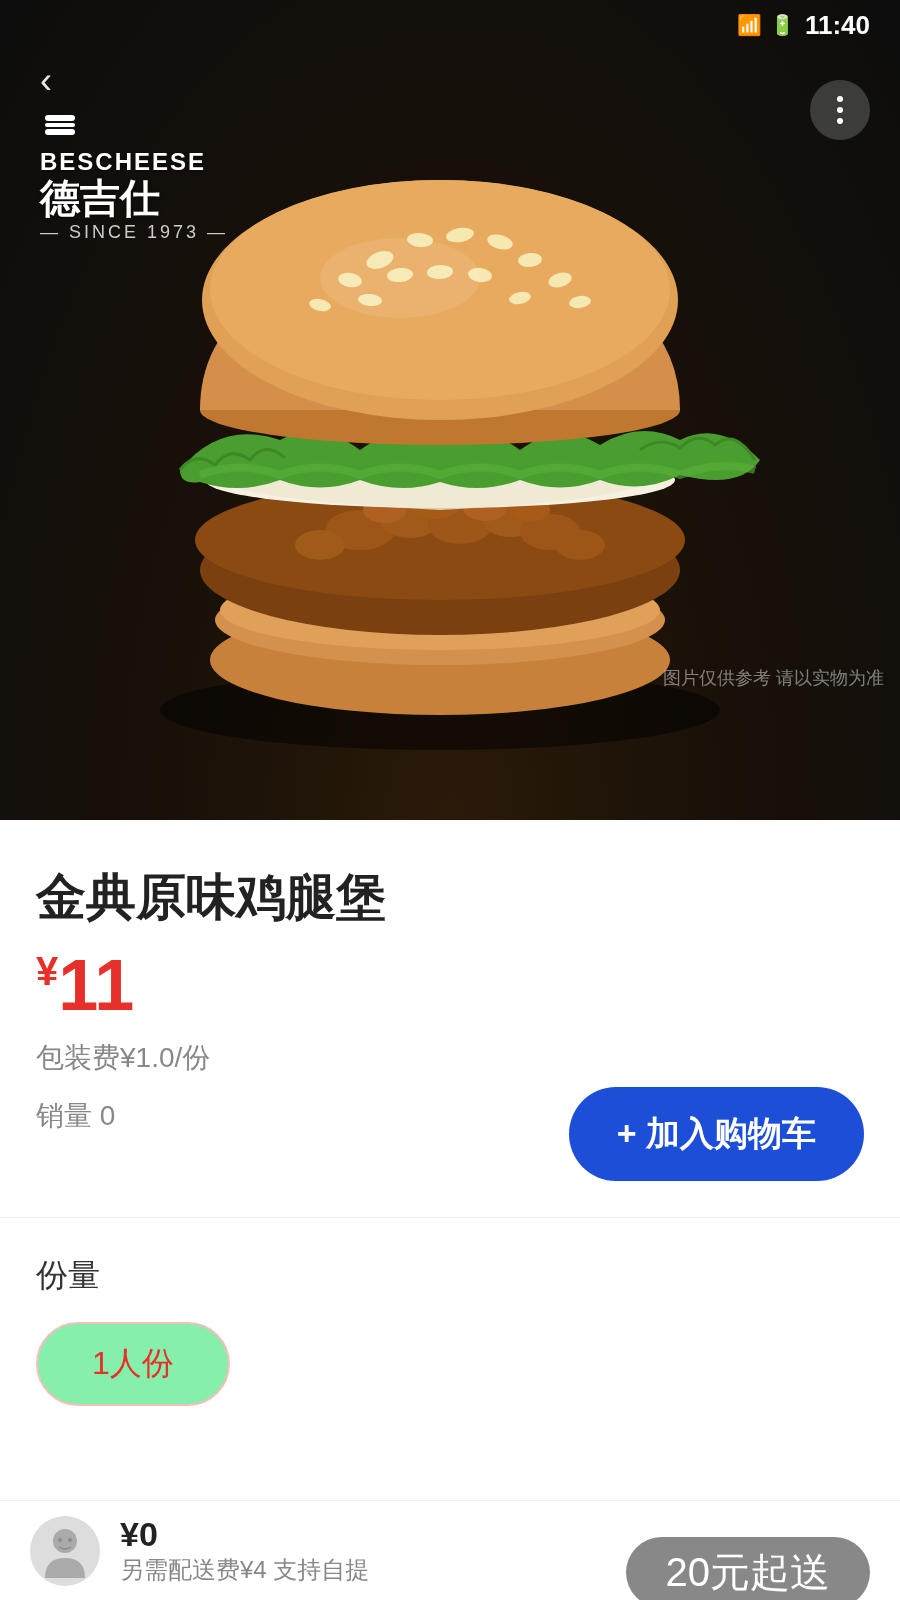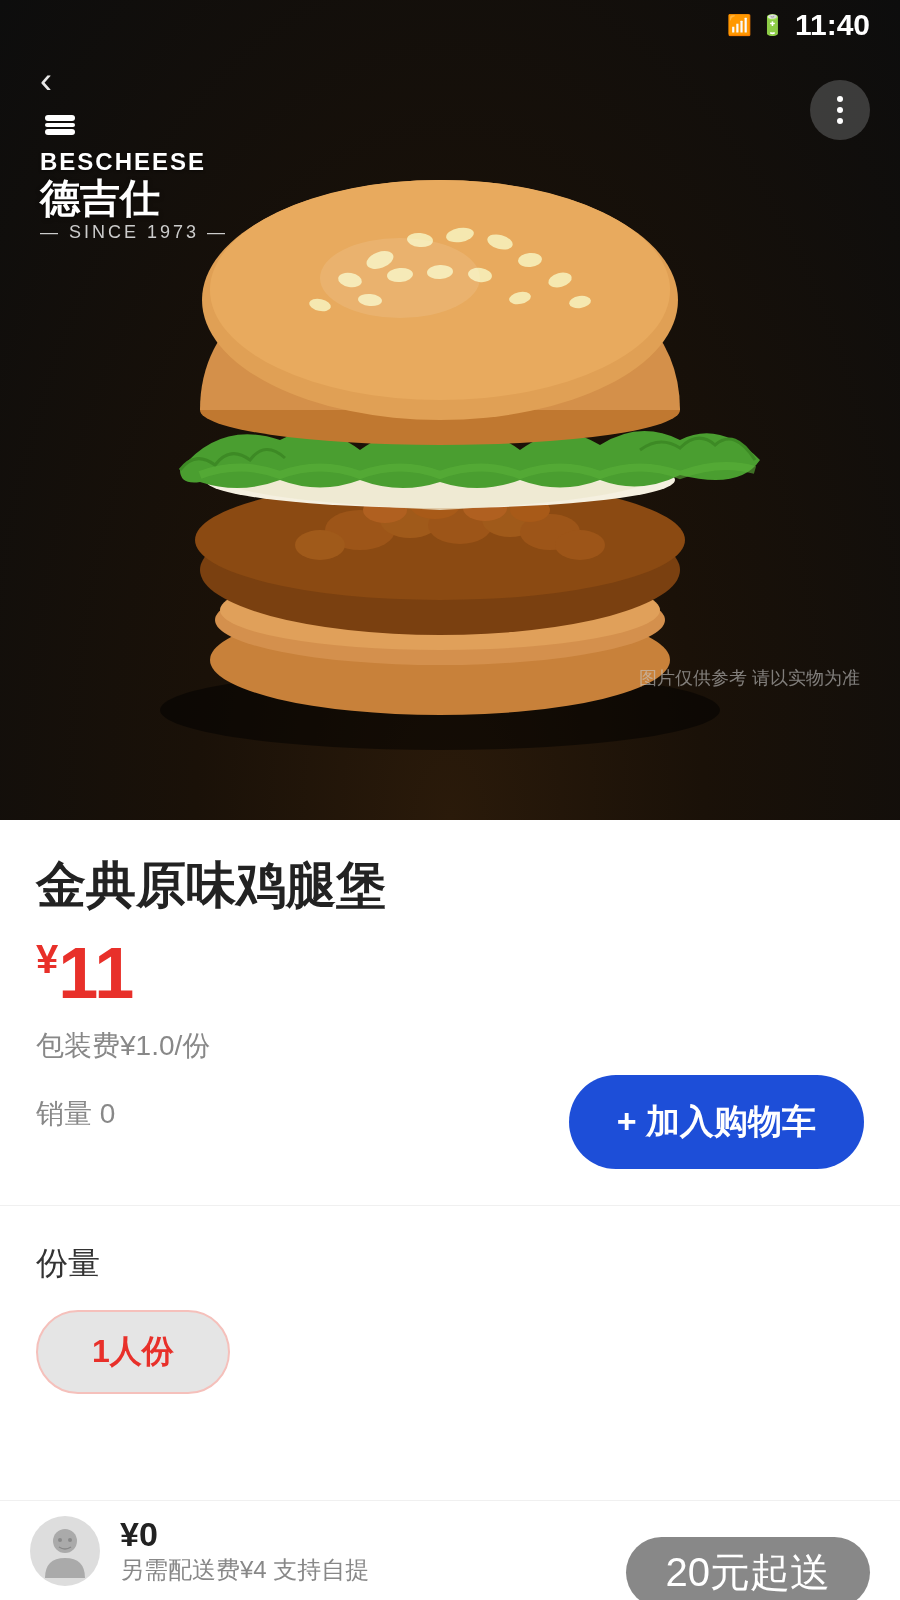--- a/index.html
+++ b/index.html
@@ -21,21 +21,21 @@
       right: 0;
       height: 50px;
       display: flex;
       align-items: center;
       justify-content: flex-end;
       padding: 0 30px;
       z-index: 100;
     }
     .status-bar .time {
       color: #fff;
-      font-size: 30px;
+      font-size: 26px;
       font-weight: 600;
     }
     .status-icons {
       display: flex;
       align-items: center;
       gap: 8px;
       margin-right: 10px;
     }
     .status-icons span {
       color: #fff;
@@ -124,29 +124,29 @@
       width: 6px;
       height: 6px;
       border-radius: 50%;
       background: #fff;
     }
 
     
     .disclaimer {
       position: absolute;
       bottom: 130px;
-      right: 40px;
+      right: 16px;
       color: rgba(200,200,200,0.6);
       font-size: 18px;
     }
 
     
     .content-area {
       background: #fff;
-      padding: 32px 36px 0 36px;
+      padding: 44px 36px 0 36px;
     }
 
     .product-title {
       font-size: 50px;
       font-weight: bold;
       color: #222;
       margin-bottom: 18px;
     }
 
     .price-row {
@@ -215,24 +215,23 @@
 
     .portion-btn {
       padding: 18px 54px;
       border-radius: 50px;
       font-size: 32px;
       cursor: pointer;
       border: 2px solid #f5c0bb;
     }
 
     .portion-btn.active {
-      background: #e5e5e5;
+      background: #86efac;
       color: #e8302a;
       border-color: #f5c0bb;
-      font-weight: bold;
     }
 
     
     .bottom-bar {
       position: fixed;
       bottom: 0;
       left: 0;
       width: 900px;
       height: 100px;
       background: #fff;
@@ -403,21 +402,21 @@
   <h1 class="product-title">金典原味鸡腿堡</h1>
 
   <div class="price-row">
     <div class="price">
       <span class="price-currency">¥</span><span>11</span>
     </div>
   </div>
 
   <div class="packaging-fee">包装费¥1.0/份</div>
 
-  <div style="display:flex; align-items:flex-end; justify-content:space-between; margin-bottom:36px;">
+  <div style="display:flex; align-items:center; justify-content:space-between; margin-bottom:36px;">
     <span class="sales-count">销量 0</span>
     <button class="add-cart-btn">+ 加入购物车</button>
   </div>
 
   <div class="divider"></div>
 
   <div>
     <div class="section-label">份量</div>
     <div class="portion-options">
       <button class="portion-btn active">

